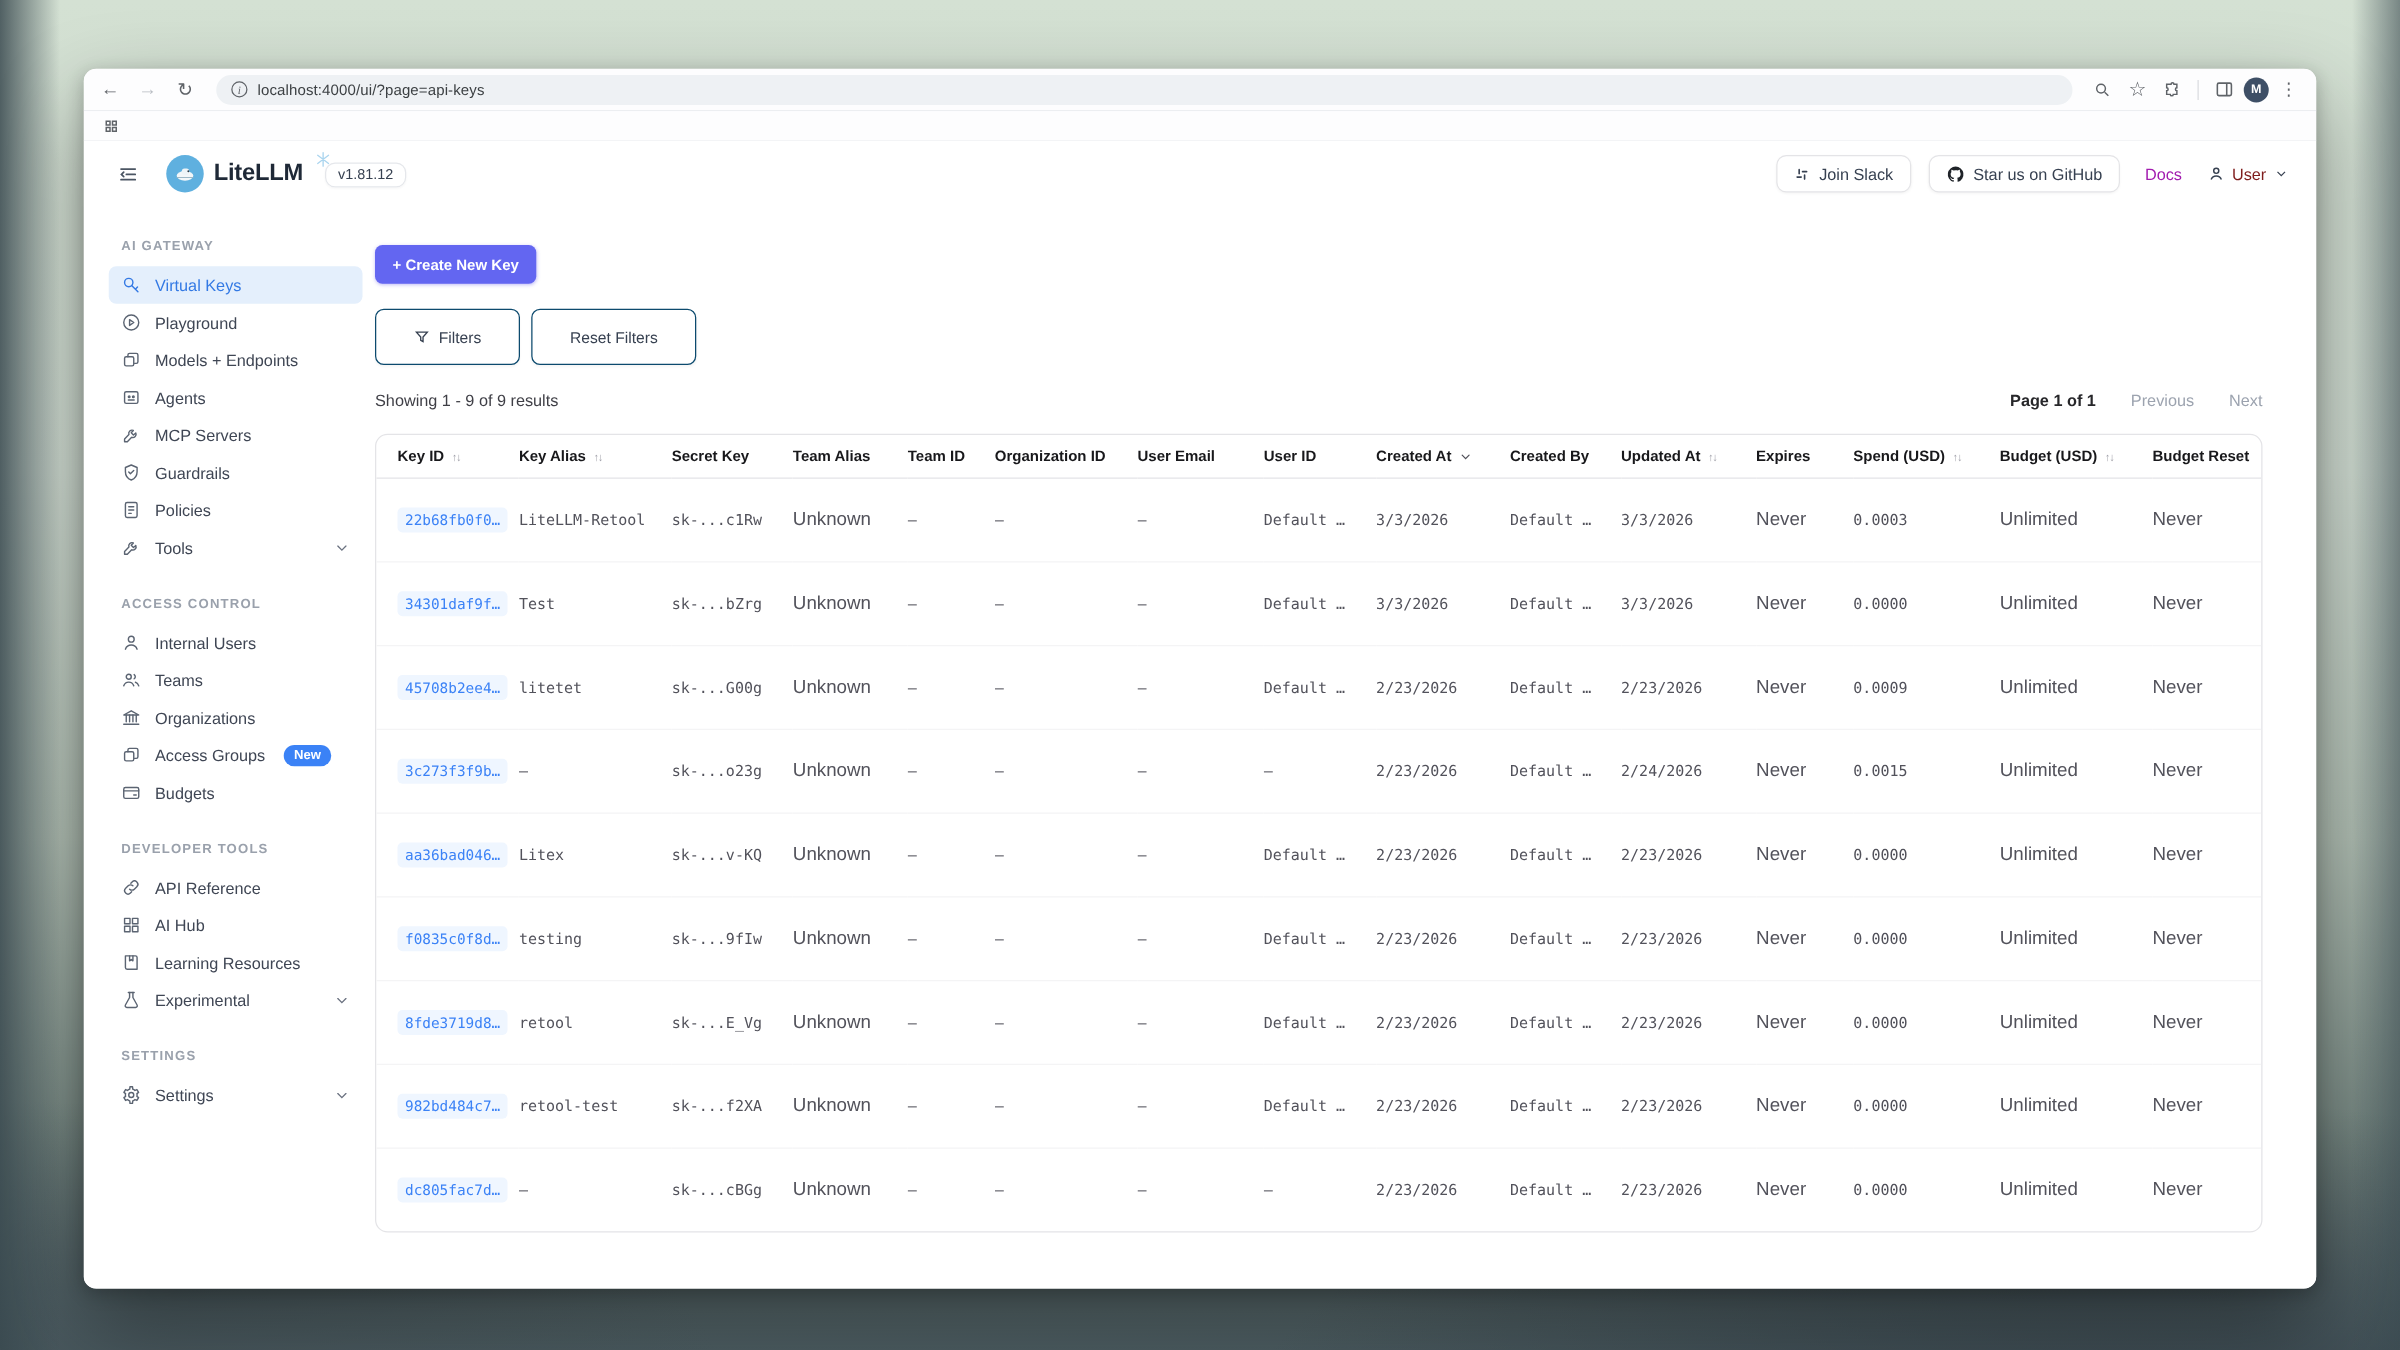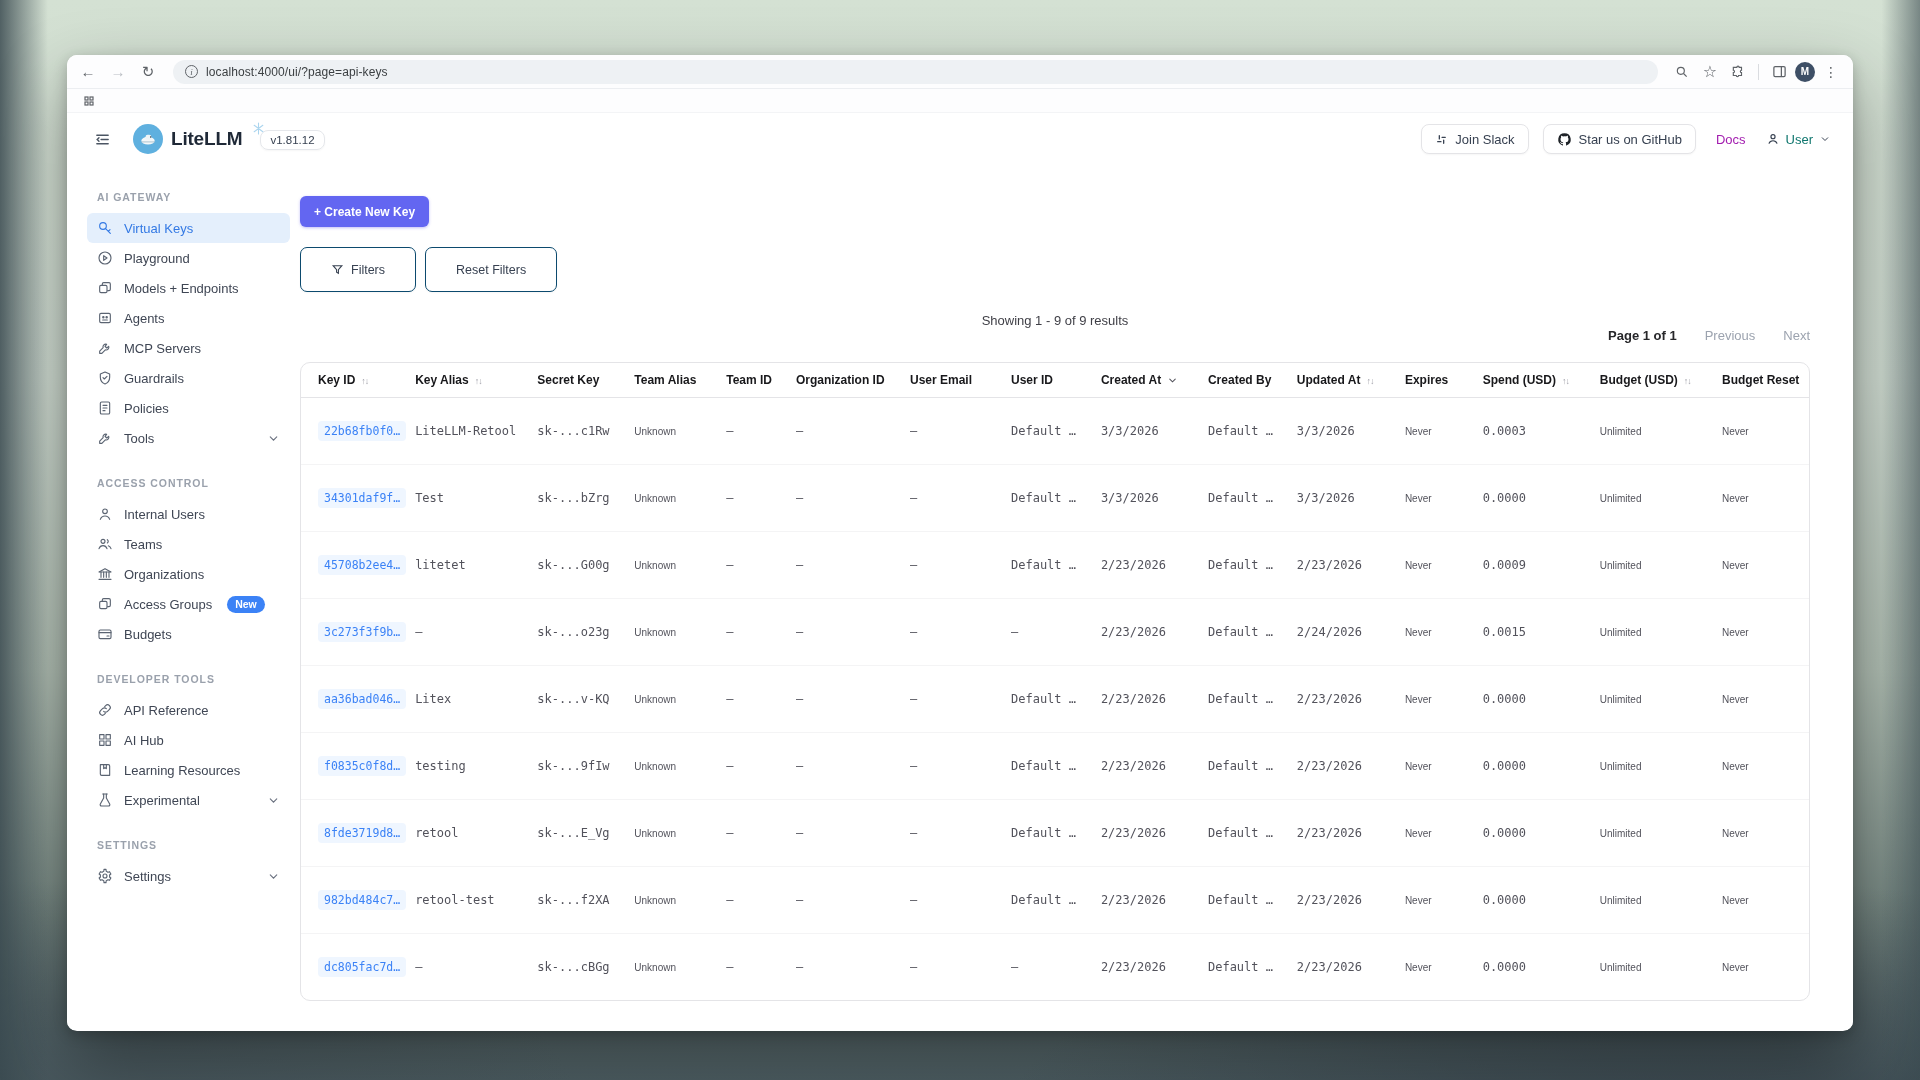--- a/index.html
+++ b/index.html
@@ -36,49 +36,49 @@
   .app-header { height:52px; display:flex; align-items:center; padding:0 22px; flex:0 0 auto; }
   .collapse-btn { width:26px; height:26px; display:flex; align-items:center; justify-content:center; margin-right:18px; color:#4b5563; }
   .logo-circle { width:30px; height:30px; border-radius:50%; background:#5fb0df; display:flex; align-items:center; justify-content:center; margin-right:8px; }
   .brand { font-size:19px; font-weight:800; color:#1f2937; letter-spacing:-.2px; }
   .ver-wrap { position:relative; margin-left:18px; }
   .ver-badge { font-size:11.5px; color:#374151; background:#fff; border:1px solid #e5e7eb; border-radius:8px; padding:3px 9px; box-shadow:0 1px 2px rgba(0,0,0,.04); }
   .sparkle { position:absolute; left:-8px; top:-9px; color:#a7d3ee; opacity:.95; }
   .header-right { margin-left:auto; display:flex; align-items:center; gap:14px; }
   .pill-btn { height:30px; display:flex; align-items:center; gap:7px; padding:0 13px; border:1px solid #e4e4e7; border-radius:8px; background:#fff; font-size:13px; color:#374151; box-shadow:0 1px 2px rgba(0,0,0,.04); cursor:pointer; }
   .docs-link { font-size:13px; color:#a21caf; margin:0 6px; cursor:pointer; }
-  .user-menu { display:flex; align-items:center; gap:6px; font-size:13px; color:#0f766e; cursor:pointer; }
+  .user-menu { display:flex; align-items:center; gap:6px; font-size:13px; color:#7f1d1d; cursor:pointer; }
   .app-body { flex:1; display:flex; min-height:0; }
   
   .sidebar { width:233px; flex:0 0 233px; padding:26px 10px 0 20px; }
   .side-title { font-size:10.5px; font-weight:700; letter-spacing:.09em; color:#9aa1ac; margin:0 0 10px 10px; text-transform:uppercase; }
   .side-section + .side-section .side-title { margin-top:24px; }
   .side-item { height:30px; display:flex; align-items:center; gap:11px; padding:0 10px; border-radius:6px; font-size:13px; color:#3f4654; cursor:pointer; }
   .side-item .s-icon { width:16px; height:16px; display:flex; align-items:center; justify-content:center; color:#5b6472; }
   .side-item.active { background:#e4effc; color:#3379e4;text-align:center; }
   .side-item.active .s-icon { color:#3379e4; }
   .side-item .chev { margin-left:auto; color:#6b7280; display:flex; }
   .badge-new { margin-left:4px; background:#3b82f6; color:#fff; font-size:10.5px; font-weight:700; border-radius:999px; padding:2.5px 8px; }
   
   .content { flex:1; padding-top:31px; }
   .create-btn { height:31px; padding:0 14px; background:#6366f1; color:#fff; font-size:12px; font-weight:600; border:none; border-radius:6px; box-shadow:0 1px 3px rgba(79,70,229,.35); cursor:pointer; }
   .filter-row { margin-top:20px; display:flex; gap:9px; }
   .ghost-btn { height:45px; display:flex; align-items:center; gap:7px; padding:0 30px; background:#fff; border:1px solid #0c4a6e; border-radius:7px; font-size:12.5px; color:#374151; box-shadow:0 1px 2px rgba(0,0,0,.04); cursor:pointer; }
-  .meta-row { margin-top:21px; width:1510px; display:flex; align-items:center;flex-direction:column; }
+  .meta-row { margin-top:21px; width:1510px; display:flex; align-items:center; }
   .showing { font-size:13px; color:#3f3f46; }
   .pager { margin-left:auto; display:flex; align-items:center; gap:28px; }
   .page-label { font-size:13px; font-weight:600; color:#27272a; }
   .pager-btn { font-size:13px; color:#9ca3af; cursor:default; }
   .card { margin-top:19px; width:1510px; background:#fff; border:1px solid #e4e4e7; border-radius:10px; overflow:hidden; }
   table { width:100%; border-collapse:collapse; table-layout:fixed; }
   th { height:34px; font-size:12px; font-weight:700; color:#18181b; text-align:left; white-space:nowrap; overflow:hidden; border-bottom:1px solid #e4e4e7; }
   th:first-child, td:first-child { padding-left:17px; }
   td { height:67px; font-size:12px; color:#52525b; font-family:"DejaVu Sans Mono",monospace; white-space:nowrap; overflow:hidden; vertical-align:middle; border-top:1px solid #f4f4f5; }
   tbody tr:first-child td { border-top:none; }
-  td .sans { font-family:"Liberation Sans","DejaVu Sans",sans-serif; font-size:10px; }
+  td .sans { font-family:"Liberation Sans","DejaVu Sans",sans-serif; font-size:15px; }
   .key-chip { display:inline-block; background:#eff6ff; color:#3b82f6; padding:3px 6px; border-radius:4px; font-size:11.5px; cursor:pointer; }
   .sort-ud { font-size:9px; color:#a1a1aa; margin-left:6px; letter-spacing:-1px; }
   .sort-desc { margin-left:6px; color:#52525b; display:inline-flex; vertical-align:middle; }
 </style>
 </head>
 <body>
 
 <div class="window">
 
   <div class="toolbar">

